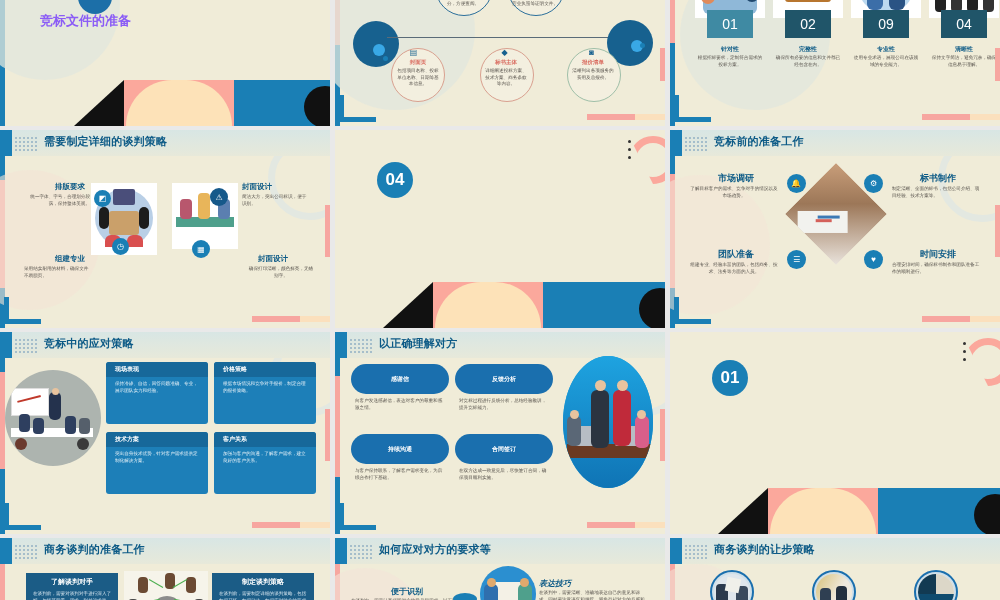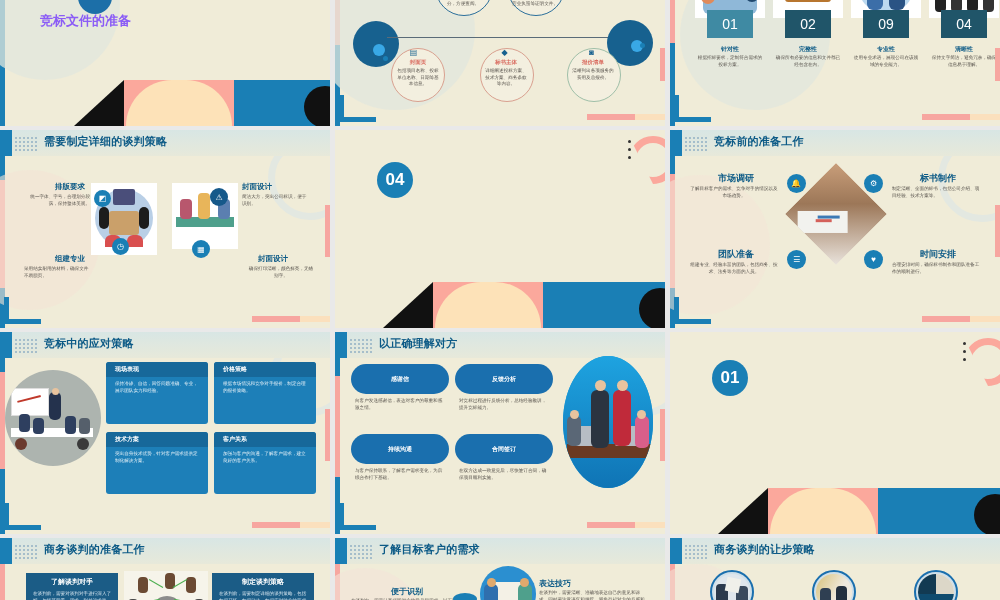--- a/index.html
+++ b/index.html
@@ -442,36 +442,36 @@
     </div>
   </div>
 
   <div class="slide">
     <div class="edge-blue"></div>
     <div class="edge-pink" style="top:40%;height:60%;"></div>
     <div class="ghost-circle" style="left:-30px;top:30px;width:120px;height:120px;background:#f3e5d8;opacity:.6;"></div>
     <div class="hdrbar"></div>
     <div class="hdr-elbow"></div>
     <div class="dots"></div>
-    <div class="hdr-title">了解目标客户的需求</div>
+    <div class="hdr-title">如何应对对方的要求等</div>
 
     <div class="ttl" style="left:56px;top:48px;font-size:8px;">便于识别</div>
     <div class="bd" style="left:16px;top:60px;width:110px;">在谈判中，需要认真倾听对方的意见和需求，以正确理解对方。</div>
 
     <div class="photo" style="left:145px;top:28px;width:56px;height:56px;border-radius:50%;background:#2b8fd0;">
       <div style="position:absolute;left:14px;top:16px;width:28px;height:30px;background:#f4f1e6;"></div>
       <div style="position:absolute;left:4px;top:18px;width:14px;height:20px;border-radius:5px;background:#2f6fae;"></div>
       <div style="position:absolute;left:7px;top:12px;width:9px;height:9px;border-radius:50%;background:#e0a96d;"></div>
       <div style="position:absolute;left:38px;top:18px;width:14px;height:20px;border-radius:5px;background:#4fa08c;"></div>
       <div style="position:absolute;left:40px;top:12px;width:9px;height:9px;border-radius:50%;background:#e0a96d;"></div>
 
     </div>
     <div style="position:absolute;left:118px;top:55px;width:24px;height:12px;border-radius:50%;background:#1a7fb5;"></div>
 
-    <div class="ttl" style="left:204px;top:40px;font-size:8px;">表达技巧</div>
+    <div class="ttl" style="left:204px;top:40px;font-size:8px;font-style:italic;">表达技巧</div>
     <div class="bd" style="left:204px;top:52px;width:106px;">在谈判中，需要清晰、准确地表达自己的意见和诉求，同时要注意语气和措辞，避免引起对方的反感和误解。</div>
   </div>
 
   <div class="slide">
     <div class="edge-blue"></div>
     <div class="edge-pink" style="top:36%;height:64%;"></div>
     <div class="ghost-circle" style="left:-28px;top:26px;width:110px;height:110px;background:#f3e5d8;opacity:.55;"></div>
     <div class="hdrbar"></div>
     <div class="hdr-elbow"></div>
     <div class="dots"></div>

